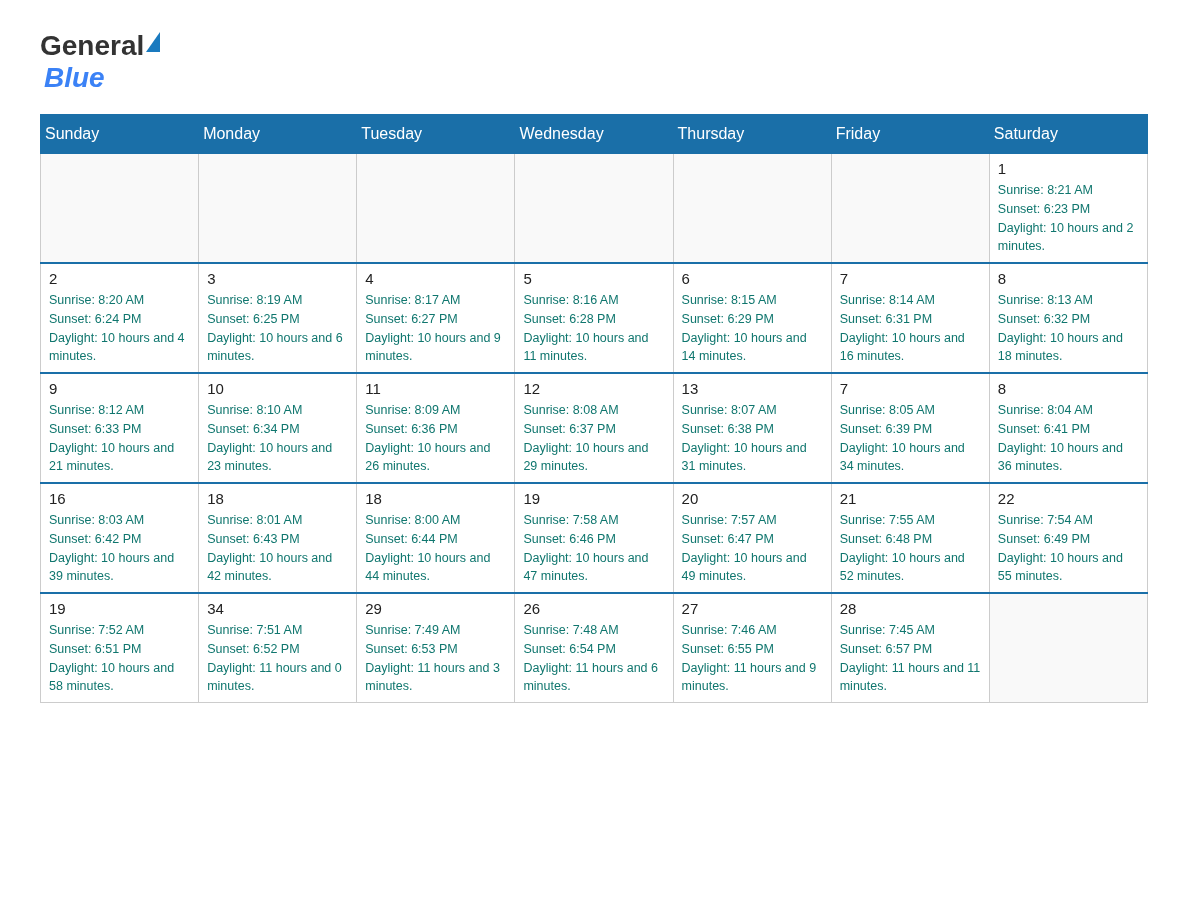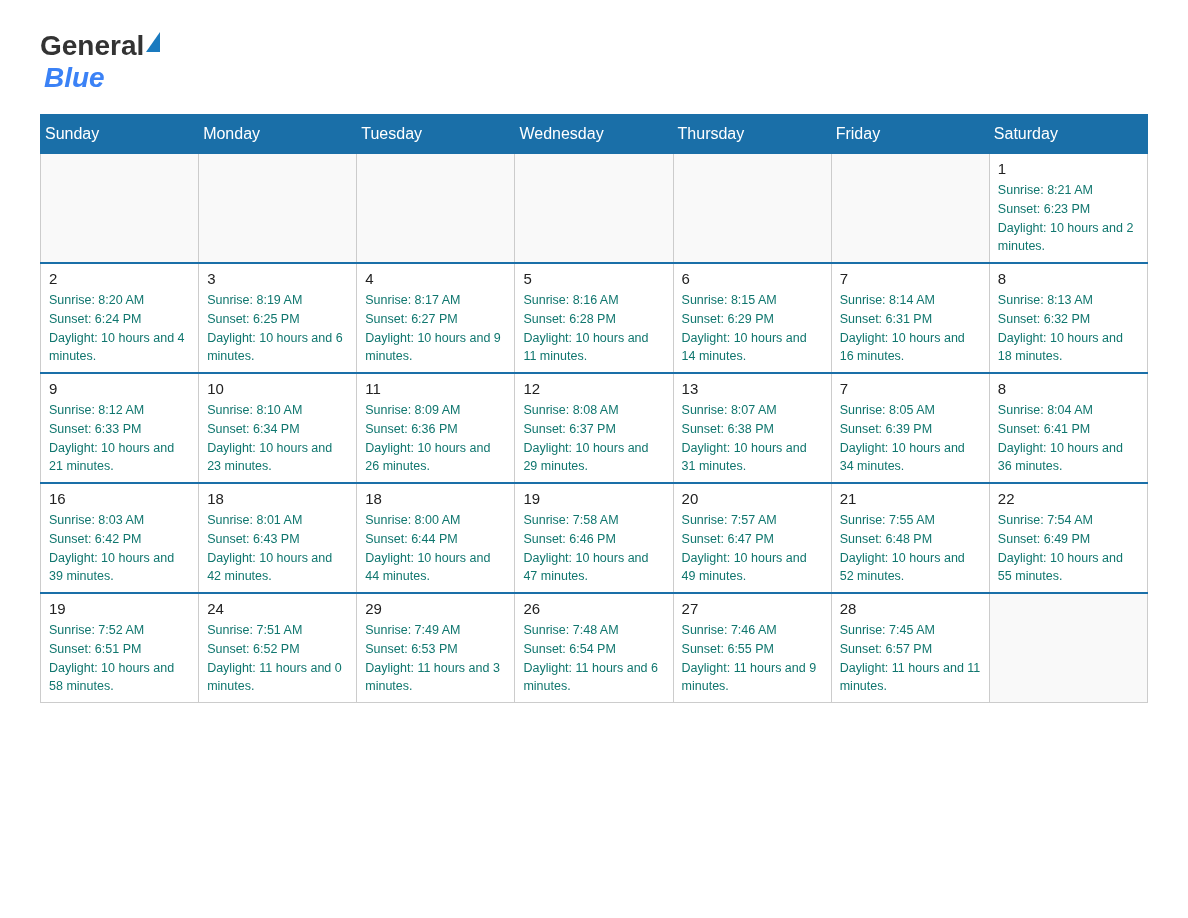--- a/index.html
+++ b/index.html
@@ -234,21 +234,21 @@
           <div class="day-number">22</div>
           <div class="day-info">Sunrise: 7:54 AM<br>Sunset: 6:49 PM<br>Daylight: 10 hours and 55 minutes.</div>
         </td>
       </tr>
       <tr class="row-border">
         <td>
           <div class="day-number">19</div>
           <div class="day-info">Sunrise: 7:52 AM<br>Sunset: 6:51 PM<br>Daylight: 10 hours and 58 minutes.</div>
         </td>
         <td>
-          <div class="day-number">24</div>
+          <div class="day-number">34</div>
           <div class="day-info">Sunrise: 7:51 AM<br>Sunset: 6:52 PM<br>Daylight: 11 hours and 0 minutes.</div>
         </td>
         <td>
           <div class="day-number">29</div>
           <div class="day-info">Sunrise: 7:49 AM<br>Sunset: 6:53 PM<br>Daylight: 11 hours and 3 minutes.</div>
         </td>
         <td>
           <div class="day-number">26</div>
           <div class="day-info">Sunrise: 7:48 AM<br>Sunset: 6:54 PM<br>Daylight: 11 hours and 6 minutes.</div>
         </td>

